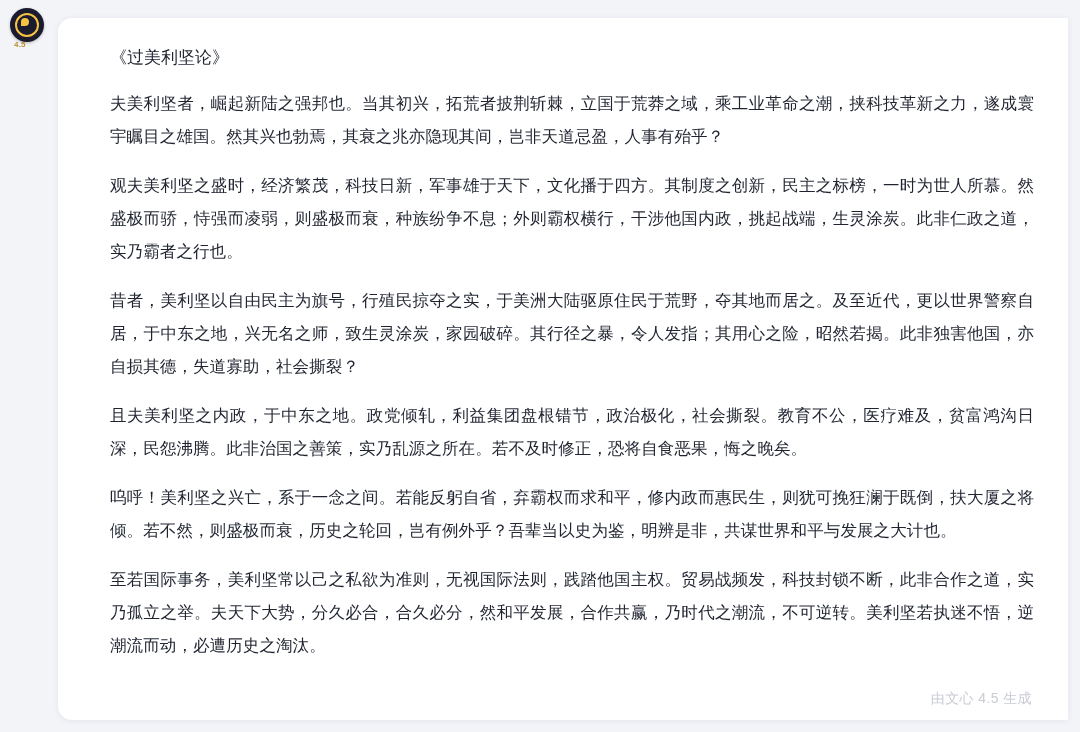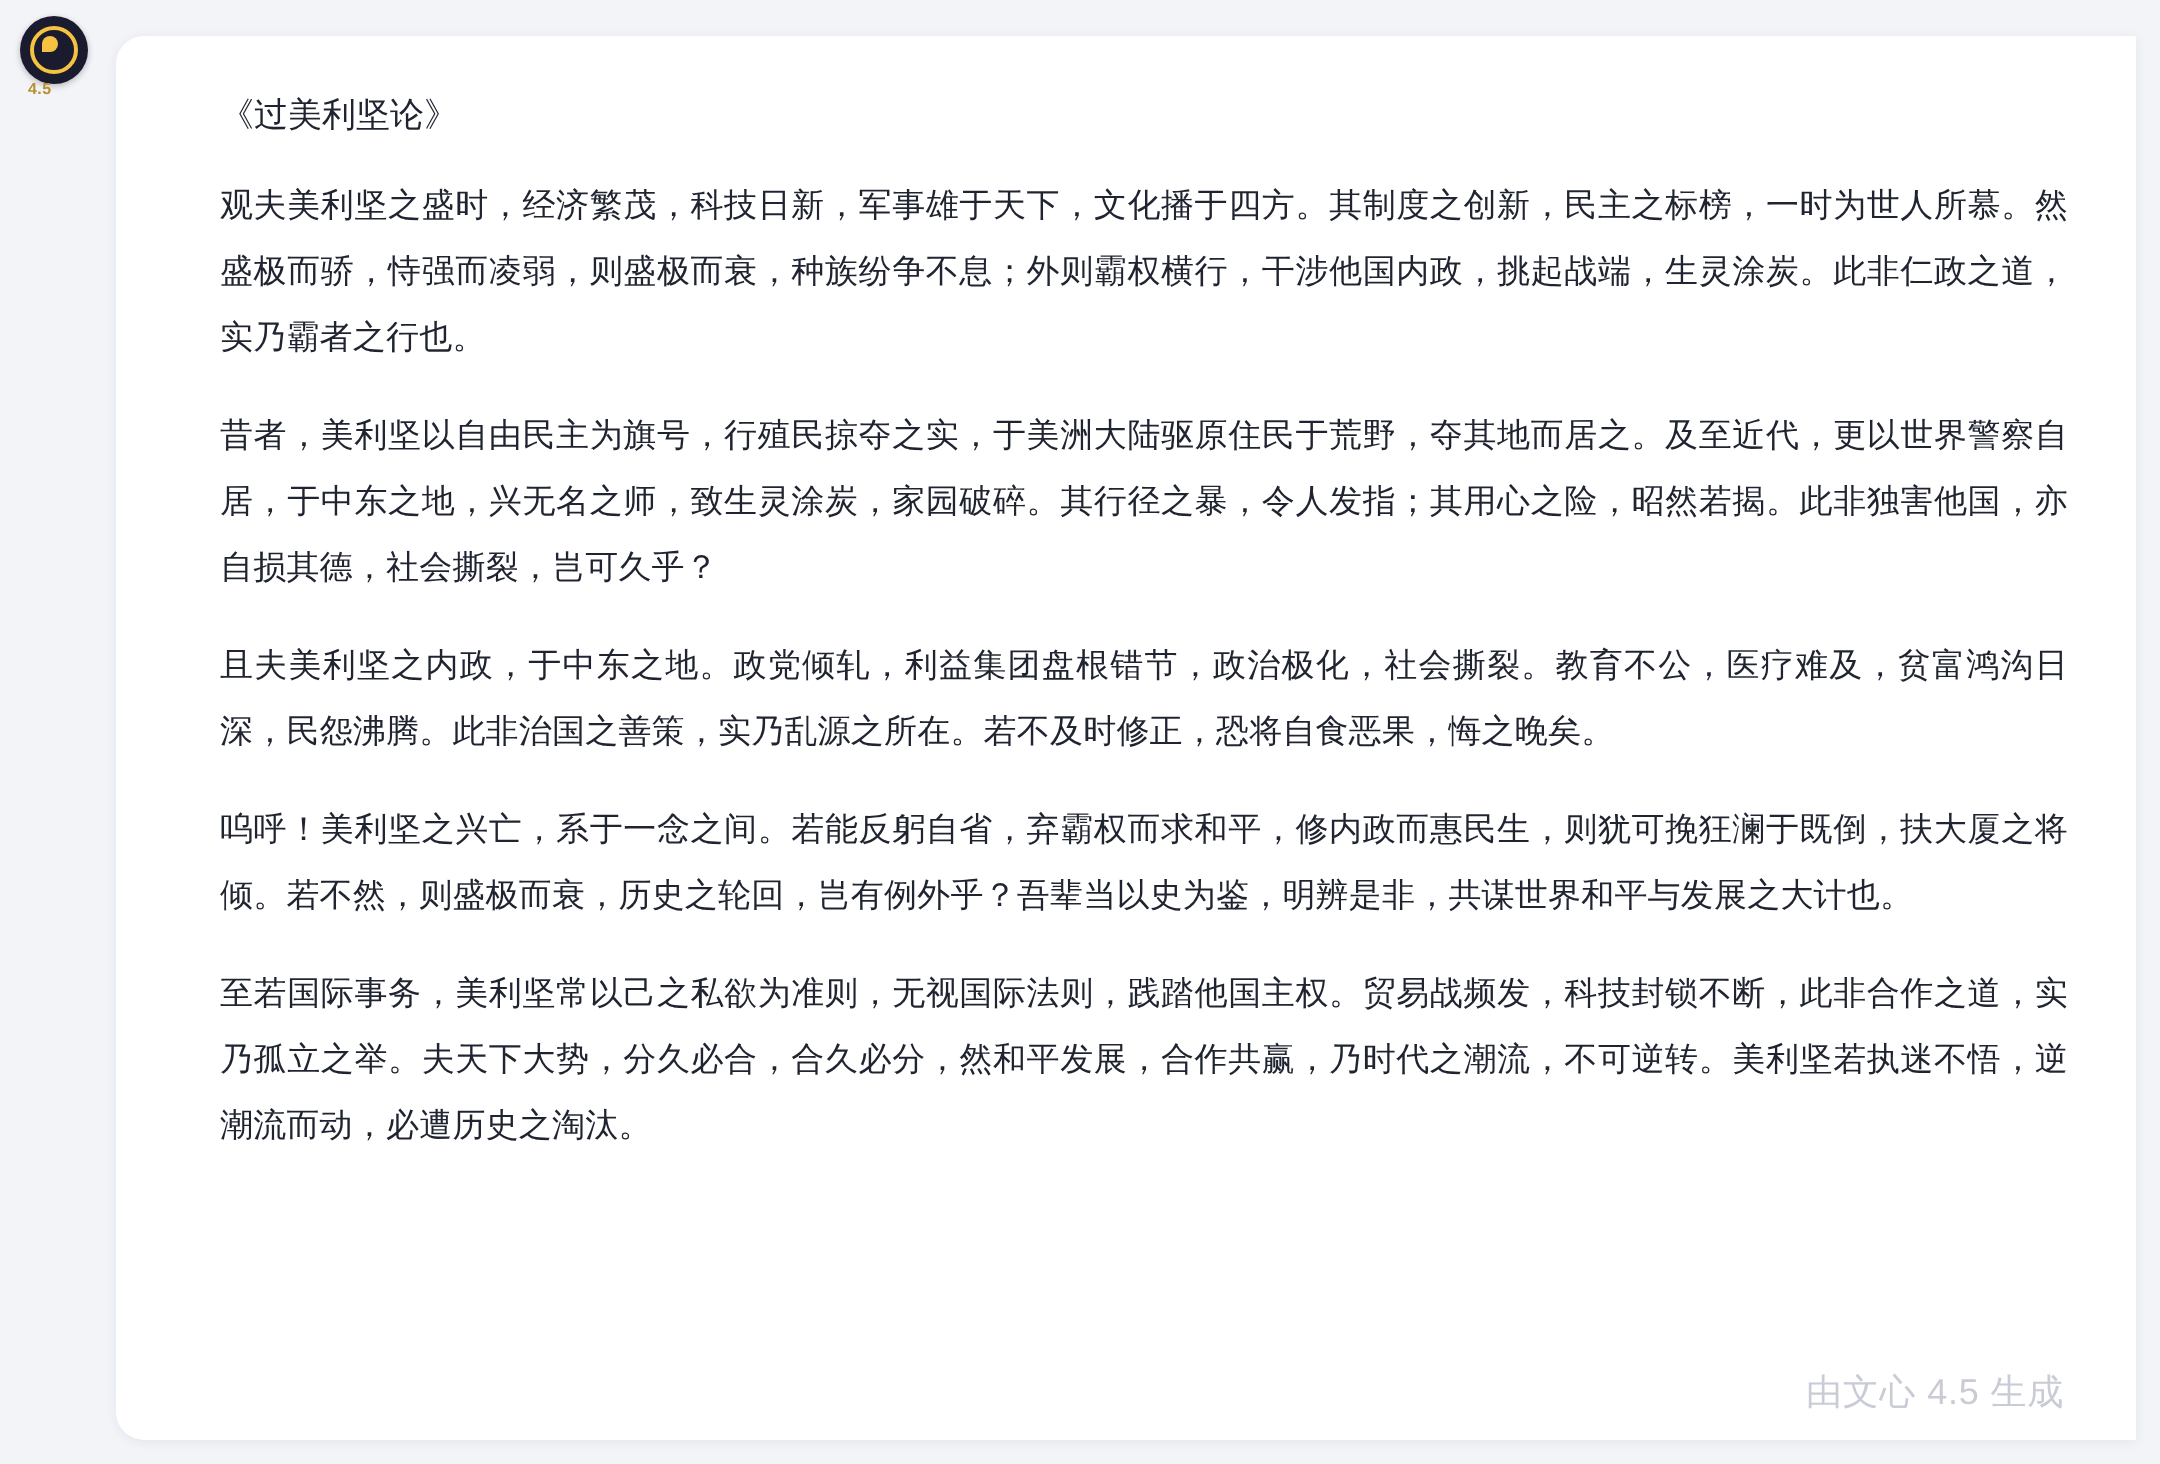--- a/index.html
+++ b/index.html
@@ -83,40 +83,41 @@
     color: #1f2430;
     line-height: 2.0;
     margin: 16px 0 0 0;
     text-align: justify;
     letter-spacing: 0.1px;
   }
   .footer-credit {
     position: absolute;
     right: 36px;
     bottom: 12px;
-    font-size: 18px;
+    font-size: 14px;
     color: #c9ccd4;
     letter-spacing: 0.4px;
   }
 </style>
 </head>
 <body>
 
 <div class="page">
 
   <div class="brand-logo">
     <div class="ring"></div>
   </div>
   <div class="brand-version">4.5</div>
 
   <div class="card">
     <div class="doc-title">《过美利坚论》</div>
 
+    <p class="para">夫美利坚者，崛起新陆之强邦也。当其初兴，拓荒者披荆斩棘，立国于荒莽之域，乘工业革命之潮，挟科技革新之力，遂成寰宇瞩目之雄国。然其兴也勃焉，其衰之兆亦隐现其间，岂非天道忌盈，人事有殆乎？</p>
     <p class="para">观夫美利坚之盛时，经济繁茂，科技日新，军事雄于天下，文化播于四方。其制度之创新，民主之标榜，一时为世人所慕。然盛极而骄，恃强而凌弱，则盛极而衰，种族纷争不息；外则霸权横行，干涉他国内政，挑起战端，生灵涂炭。此非仁政之道，实乃霸者之行也。</p>
-    <p class="para">昔者，美利坚以自由民主为旗号，行殖民掠夺之实，于美洲大陆驱原住民于荒野，夺其地而居之。及至近代，更以世界警察自居，于中东之地，兴无名之师，致生灵涂炭，家园破碎。其行径之暴，令人发指；其用心之险，昭然若揭。此非独害他国，亦自损其德，社会撕裂，岂可久乎？</p>
+    <p class="para">昔者，美利坚以自由民主为旗号，行殖民掠夺之实，于美洲大陆驱原住民于荒野，夺其地而居之。及至近代，更以世界警察自居，于中东之地，兴无名之师，致生灵涂炭，家园破碎。其行径之暴，令人发指；其用心之险，昭然若揭。此非独害他国，亦自损其德，失道寡助，社会撕裂？</p>
     <p class="para">且夫美利坚之内政，于中东之地。政党倾轧，利益集团盘根错节，政治极化，社会撕裂。教育不公，医疗难及，贫富鸿沟日深，民怨沸腾。此非治国之善策，实乃乱源之所在。若不及时修正，恐将自食恶果，悔之晚矣。</p>
     <p class="para">呜呼！美利坚之兴亡，系于一念之间。若能反躬自省，弃霸权而求和平，修内政而惠民生，则犹可挽狂澜于既倒，扶大厦之将倾。若不然，则盛极而衰，历史之轮回，岂有例外乎？吾辈当以史为鉴，明辨是非，共谋世界和平与发展之大计也。</p>
     <p class="para">至若国际事务，美利坚常以己之私欲为准则，无视国际法则，践踏他国主权。贸易战频发，科技封锁不断，此非合作之道，实乃孤立之举。夫天下大势，分久必合，合久必分，然和平发展，合作共赢，乃时代之潮流，不可逆转。美利坚若执迷不悟，逆潮流而动，必遭历史之淘汰。</p>
 
     <div class="footer-credit">由文心 4.5 生成</div>
   </div>
 
 </div>
 
 </body></html>

